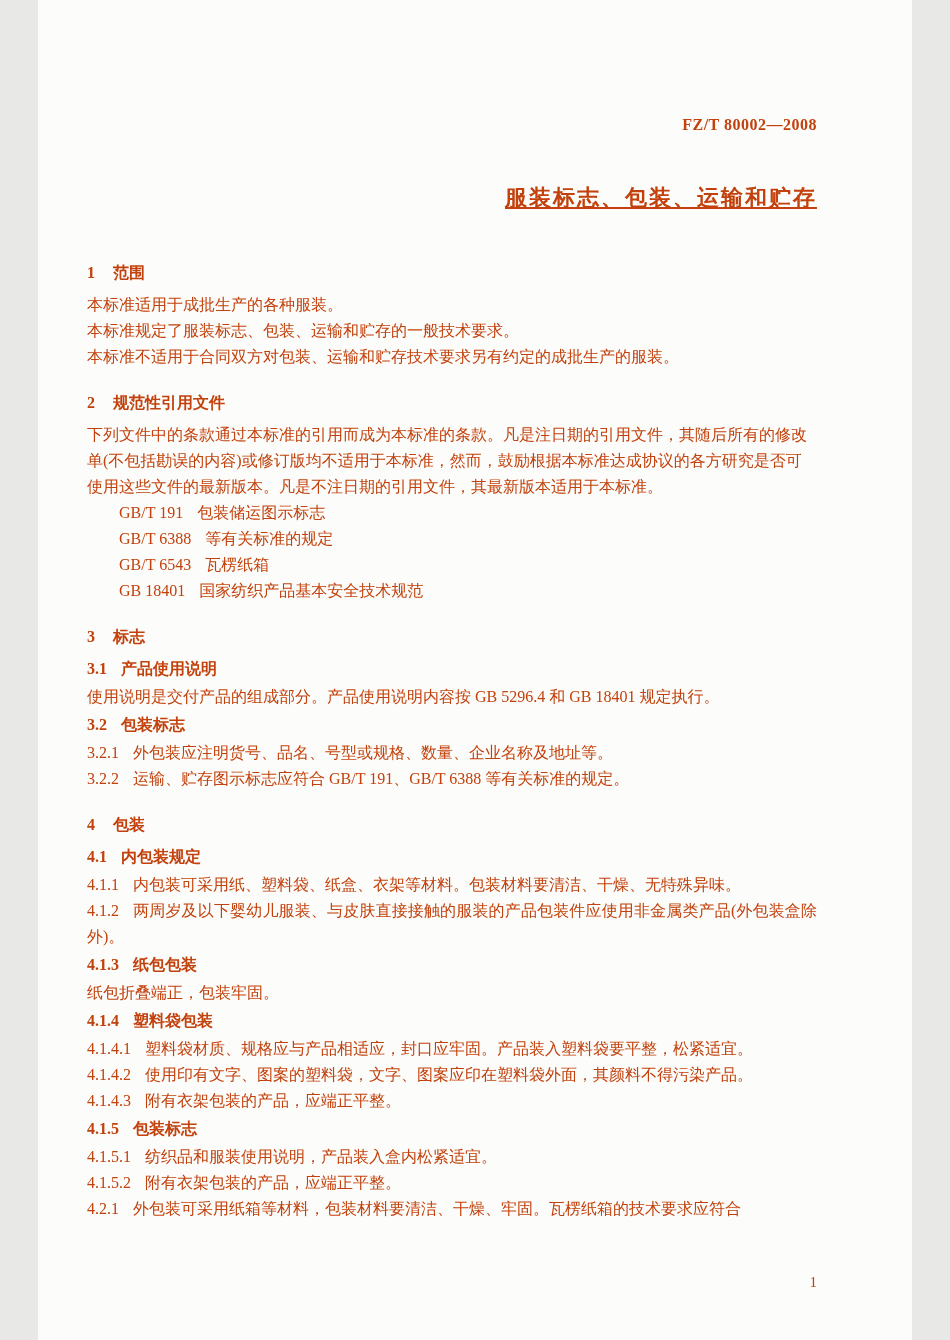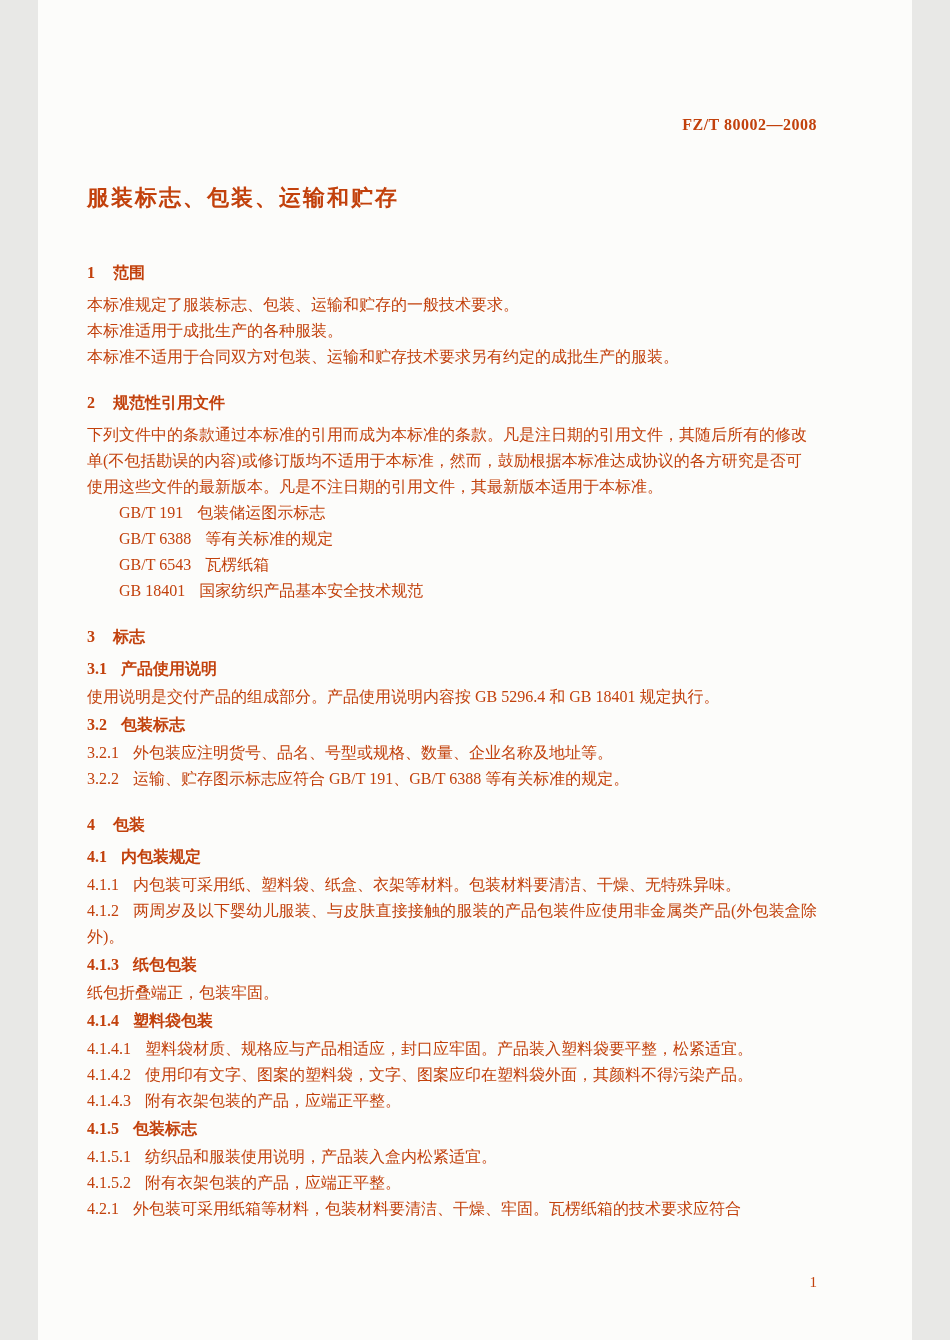--- a/index.html
+++ b/index.html
@@ -21,25 +21,26 @@
   }
   .doc-number {
     text-align: right;
     font-weight: bold;
     font-size: 16px;
     line-height: 20px;
     letter-spacing: 0.5px;
   }
   .doc-title {
     margin: 48px 0 0 0;
-    text-align: left;
+    text-align: right;
     font-size: 22px;
     font-weight: bold;
     letter-spacing: 2px;
     line-height: 30px;
+    text-decoration: underline;
   }
   .content {
     margin-top: 47px;
     font-size: 16px;
   }
   .blk {
     line-height: 26px;
     margin: 0;
   }
   .blk .num { margin-right: 14px; white-space: nowrap; }
@@ -70,22 +71,22 @@
 </head>
 <body>
 
 <div class="page">
   <div class="doc-number">FZ/T 80002—2008</div>
 
   <h1 class="doc-title">服装标志、包装、运输和贮存</h1>
 
   <div id="content" class="content">
       <div class="blk h1"><span class="num">1</span><span class="txt">范围</span></div>
+      <div class="blk p">本标准适用于成批生产的各种服装。</div>
       <div class="blk p">本标准规定了服装标志、包装、运输和贮存的一般技术要求。</div>
-      <div class="blk p">本标准适用于成批生产的各种服装。</div>
       <div class="blk p">本标准不适用于合同双方对包装、运输和贮存技术要求另有约定的成批生产的服装。</div>
       <div class="blk h1"><span class="num">2</span><span class="txt">规范性引用文件</span></div>
       <div class="blk p">下列文件中的条款通过本标准的引用而成为本标准的条款。凡是注日期的引用文件，其随后所有的修改单(不包括勘误的内容)或修订版均不适用于本标准，然而，鼓励根据本标准达成协议的各方研究是否可使用这些文件的最新版本。凡是不注日期的引用文件，其最新版本适用于本标准。</div>
       <div class="blk ref"><span class="num">GB/T 191</span><span class="txt">包装储运图示标志</span></div>
       <div class="blk ref"><span class="num">GB/T 6388</span><span class="txt">等有关标准的规定</span></div>
       <div class="blk ref"><span class="num">GB/T 6543</span><span class="txt">瓦楞纸箱</span></div>
       <div class="blk ref"><span class="num">GB 18401</span><span class="txt">国家纺织产品基本安全技术规范</span></div>
       <div class="blk h1"><span class="num">3</span><span class="txt">标志</span></div>
       <div class="blk h2"><span class="num">3.1</span><span class="txt">产品使用说明</span></div>
       <div class="blk p">使用说明是交付产品的组成部分。产品使用说明内容按 GB 5296.4 和 GB 18401 规定执行。</div>

